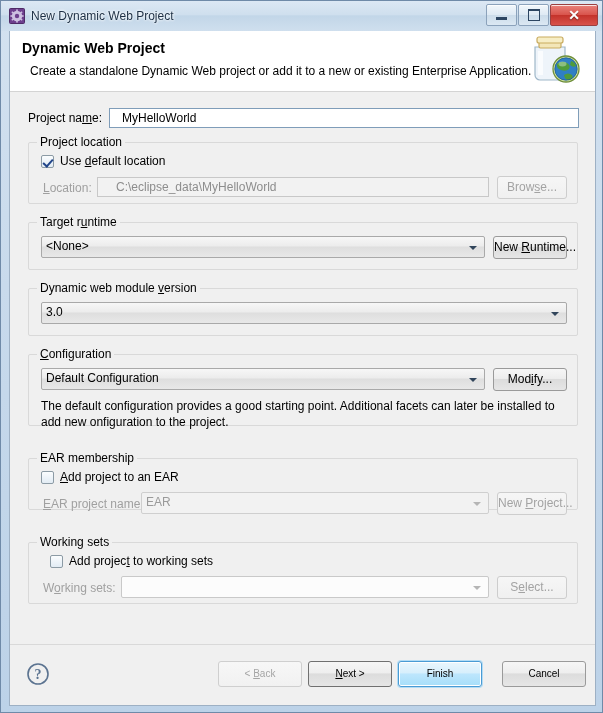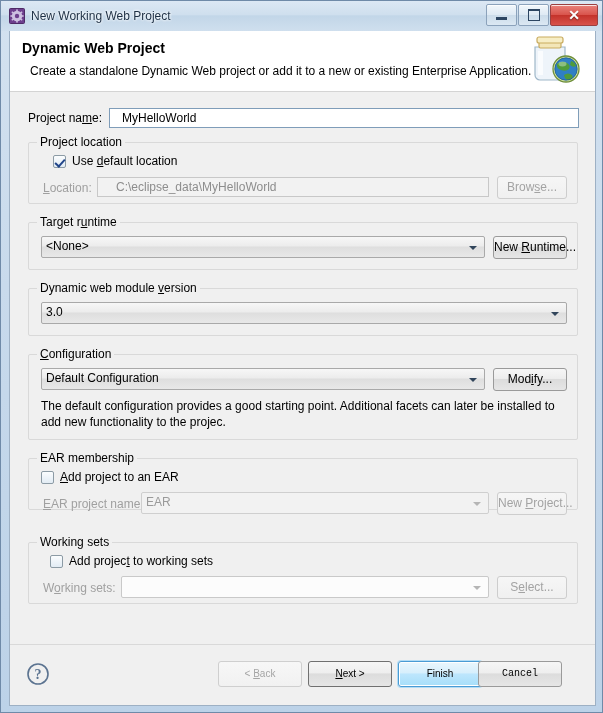--- a/index.html
+++ b/index.html
@@ -321,21 +321,21 @@
           <rect x="7.2" y="12.2" width="1.6" height="2.4"></rect>
           <rect x="1.4" y="7.2" width="2.4" height="1.6"></rect>
           <rect x="12.2" y="7.2" width="2.4" height="1.6"></rect>
           <rect x="2.9" y="3.4" width="1.5" height="2.2" transform="rotate(-45 3.6 4.5)"></rect>
           <rect x="11.6" y="10.4" width="1.5" height="2.2" transform="rotate(-45 12.3 11.5)"></rect>
           <rect x="11.6" y="3.4" width="1.5" height="2.2" transform="rotate(45 12.3 4.5)"></rect>
           <rect x="2.9" y="10.4" width="1.5" height="2.2" transform="rotate(45 3.6 11.5)"></rect>
         </g>
       </svg>
     </div>
-    <div class="title-text">New Working Web Project</div>
+    <div class="title-text">New Dynamic Web Project</div>
 
     <div class="caption-buttons">
       <div class="cap-btn">
         <div class="cap-glyph-min"></div>
       </div>
       <div class="cap-btn">
         <div class="cap-glyph-max"></div>
       </div>
       <div class="cap-btn close">
         <div class="cap-glyph-close">✕</div>
@@ -371,21 +371,21 @@
     <div class="body">
 
       <div class="row-name">
         <div class="lbl-name"><span>Project na</span><u>m</u><span>e:</span></div>
         <input class="txt-name" type="text" value="MyHelloWorld" style="">
       </div>
 
       <div class="group" style="top:50px; height:62px;">
         <div class="group-label">Project location</div>
 
-        <div class="chk-row" style="left:12px; top:11px;margin-left:12px;">
+        <div class="chk-row" style="left:12px; top:11px;">
           <div class="checkbox checked"></div>
           <div class="chk-label"><span>Use </span><u>d</u><span>efault location</span></div>
         </div>
 
         <div class="fld-label disabled" style="left:14px; top:38px;"><u>L</u><span>ocation:</span></div>
         <div class="textbox" style="left:68px; top:34px; width:392px;">C:\eclipse_data\MyHelloWorld</div>
         <div class="btn disabled" style="left:468px; top:33px; width:70px;"><span>Brow</span><u>s</u><span>e...</span></div>
       </div>
 
       <div class="group" style="top:130px; height:48px;">
@@ -400,32 +400,32 @@
 
       <div class="group" style="top:196px; height:48px;">
         <div class="group-label"><span>Dynamic web module </span><u>v</u><span>ersion</span></div>
 
         <div class="combo" style="left:12px; top:13px; width:526px;">
           <span>3.0</span>
           <span class="arrow"></span>
         </div>
       </div>
 
-      <div class="group" style="top:262px; height:86px;">
+      <div class="group" style="top:262px; height:72px;">
         <div class="group-label"><u>C</u><span>onfiguration</span></div>
 
         <div class="combo" style="left:12px; top:13px; width:444px;">
           <span>Default Configuration</span>
           <span class="arrow"></span>
         </div>
         <div class="btn" style="left:464px; top:13px; width:74px;"><span>Mod</span><u>i</u><span>fy...</span></div>
 
         <div class="help-text" style="left:12px; top:43px; width:524px;">
           <span>The default configuration provides a good starting point. Additional facets can later be installed to add</span>
-          <span>new functionality to the projec.</span>
+          <span>new onfiguration to the project.</span>
         </div>
       </div>
 
       <div class="group" style="top:366px; height:52px;">
         <div class="group-label">EAR membership</div>
 
         <div class="chk-row" style="left:12px; top:11px;">
           <div class="checkbox"></div>
           <div class="chk-label"><u>A</u><span>dd project to an EAR</span></div>
         </div>
@@ -463,17 +463,17 @@
           <text x="12" y="17" text-anchor="middle" font-family="Liberation Serif, serif" font-size="14" font-weight="bold" fill="#5b7390">?</text>
         </svg>
       </div>
 
       <div class="btn-bar-btn disabled" style="left:208px;"><span>&lt; </span><u>B</u><span>ack</span></div>
 
       <div class="btn-bar-btn strong" style="left:298px;"><span></span><u>N</u><span>ext &gt;</span></div>
 
       <div class="btn-bar-btn focused" style="left:388px;">Finish</div>
 
-      <div class="btn-bar-btn" style="left:468px;font-family:Liberation Mono, monospace;">Cancel</div>
+      <div class="btn-bar-btn" style="left:492px;">Cancel</div>
     </div>
 
   </div>
 </div>
 
 </body></html>

